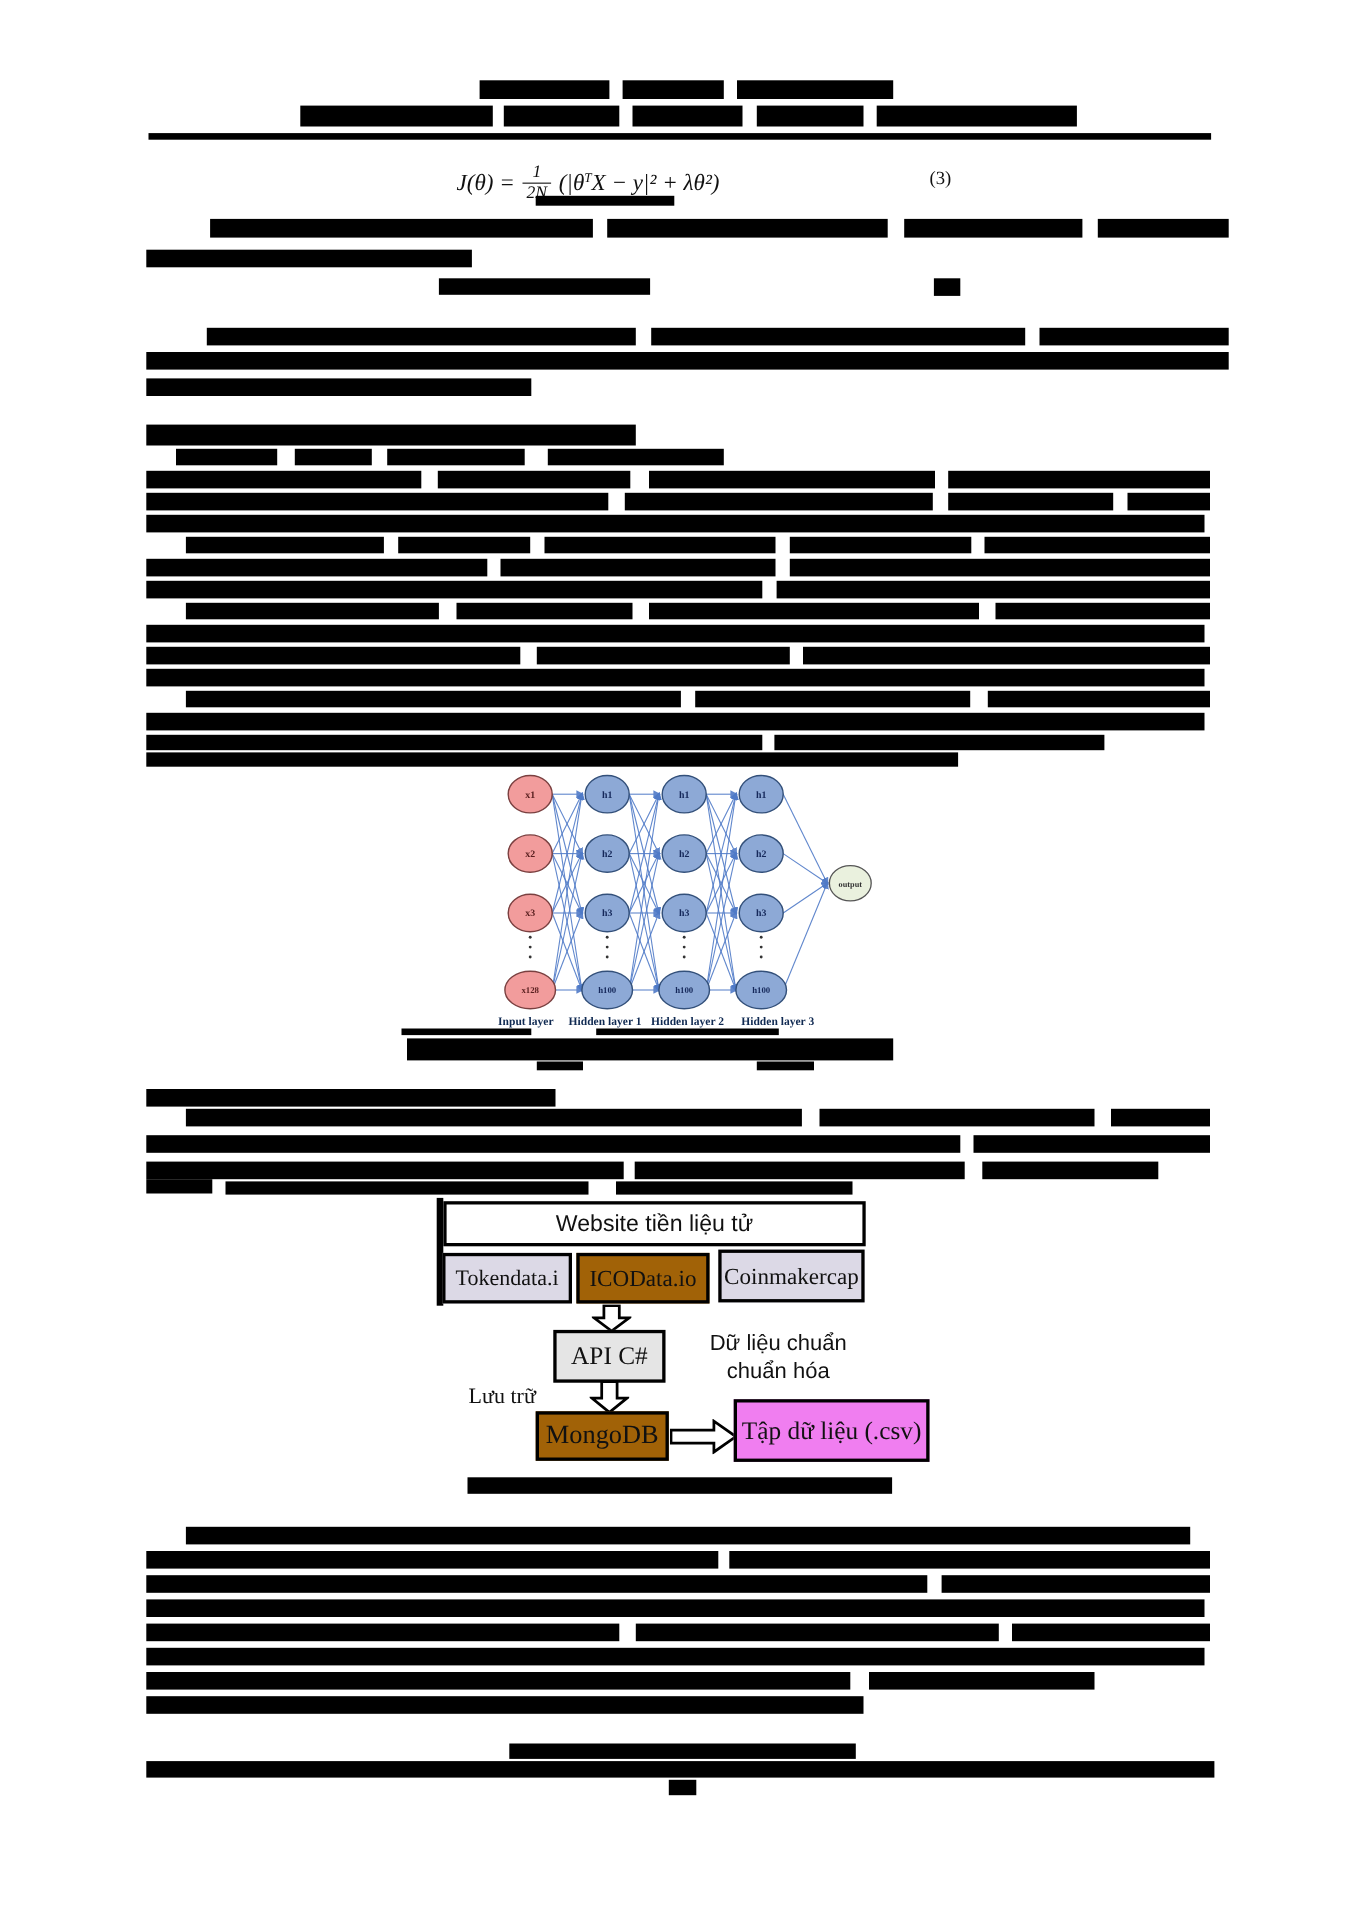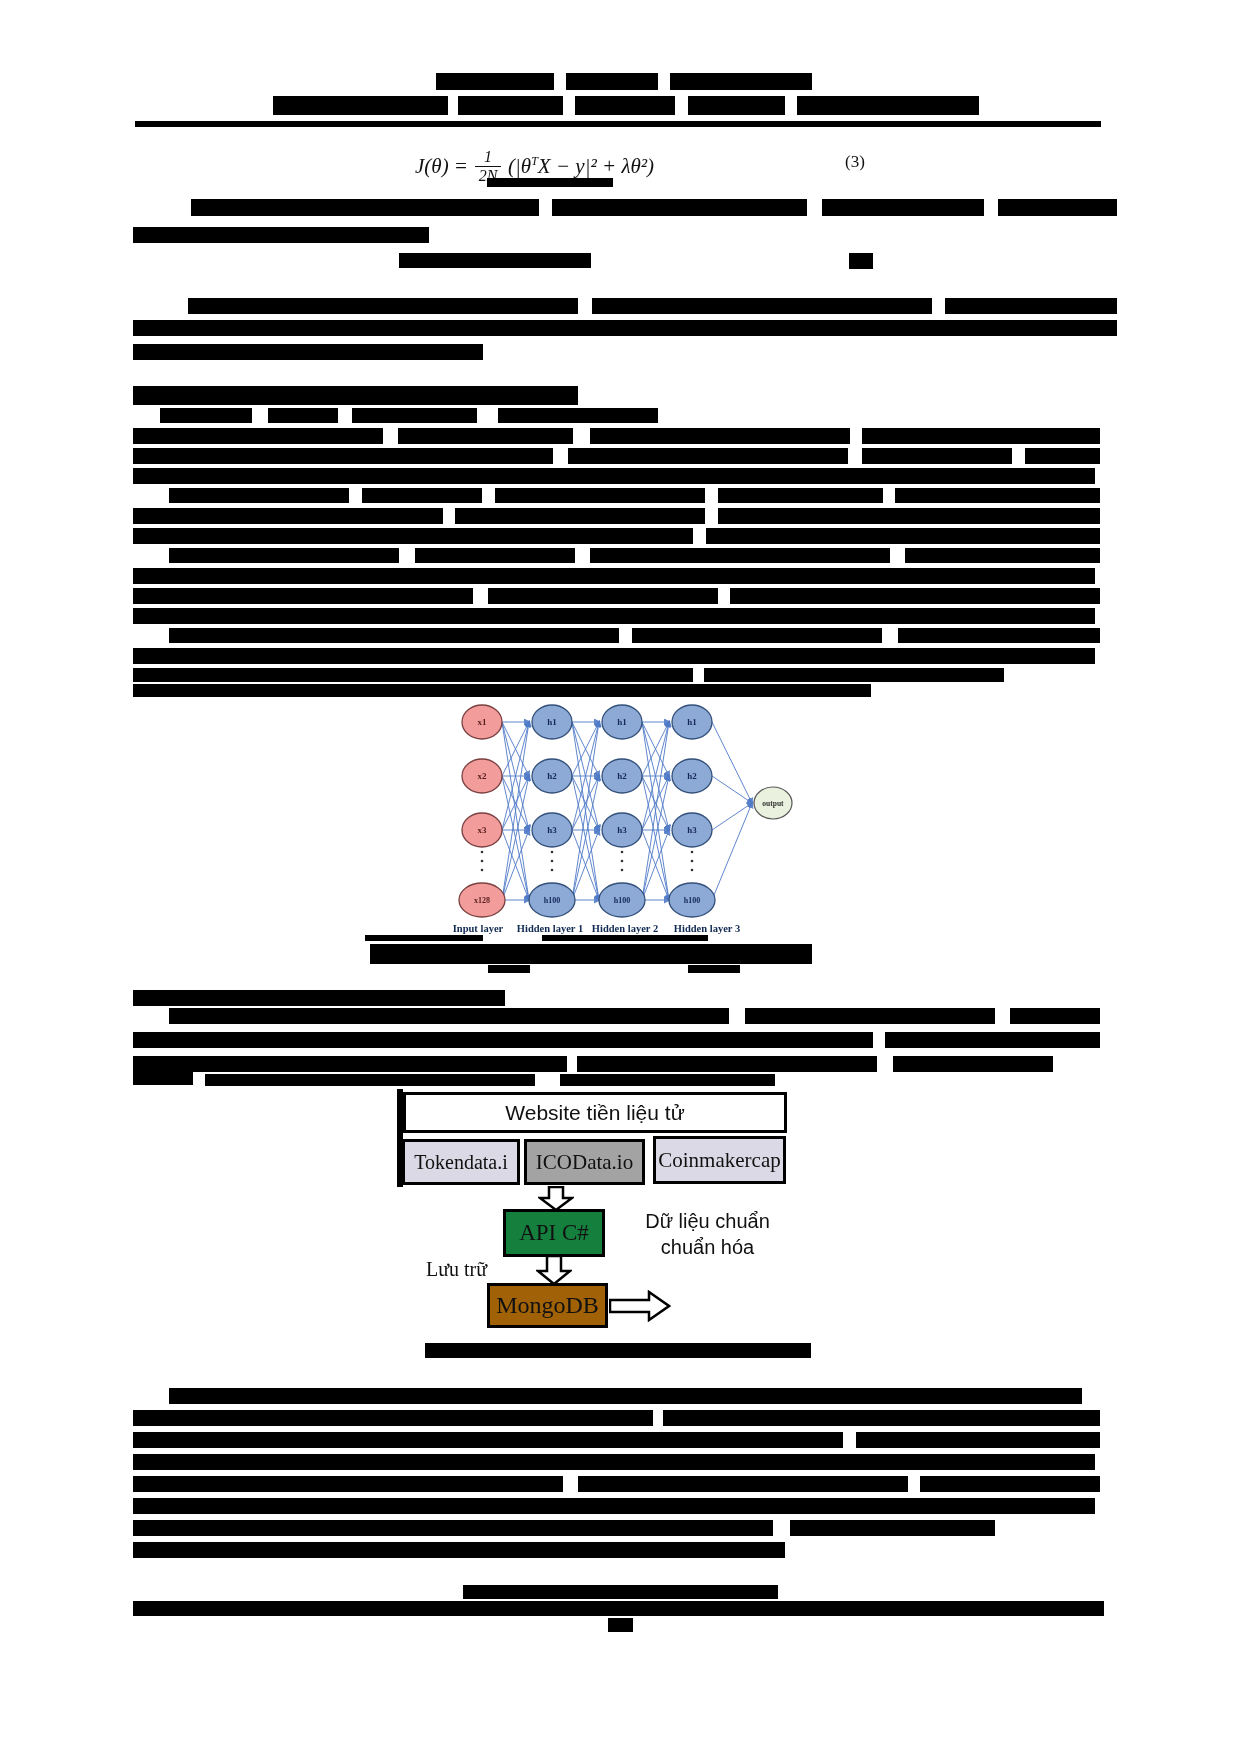--- a/index.html
+++ b/index.html
@@ -190,46 +190,47 @@
       <text x="106" y="240" text-anchor="middle" font-size="10.5" font-weight="bold" fill="#102a52" font-family="&quot;Liberation Serif&quot;,serif">Input layer</text>
       <text x="178" y="240" text-anchor="middle" font-size="10.5" font-weight="bold" fill="#102a52" font-family="&quot;Liberation Serif&quot;,serif">Hidden layer 1</text>
       <text x="253" y="240" text-anchor="middle" font-size="10.5" font-weight="bold" fill="#102a52" font-family="&quot;Liberation Serif&quot;,serif">Hidden layer 2</text>
       <text x="335" y="240" text-anchor="middle" font-size="10.5" font-weight="bold" fill="#102a52" font-family="&quot;Liberation Serif&quot;,serif">Hidden layer 3</text>
     </svg>
 
   <div class="fshadow"></div>
 
   <div class="fbox fb-website">Website tiền liệu tử</div>
   <div class="fbox fb-src1" style="background: rgb(220, 217, 230);">Tokendata.i</div>
-  <div class="fbox fb-src2" style="background: #a3a3a3;">ICOData.io</div>
+  <div class="fbox fb-src2" style="background: #a16207;">ICOData.io</div>
   <div class="fbox fb-src3" style="background: rgb(220, 217, 230);">Coinmakercap</div>
 
   <svg class="farrow" style="left:538px;top:1186px;" width="36" height="25" viewBox="0 0 36 25">
     <polygon points="11,1 25,1 25,12 34,12 18,24 2,12 11,12" fill="#fff" stroke="#000" stroke-width="2.5"></polygon>
   </svg>
 
-  <div class="fbox fb-api" style="background: #15803d;">API C#</div>
+  <div class="fbox fb-api" style="background: #e5e5e5;">API C#</div>
 
   <div class="fnote">
     <div>Dữ liệu chuẩn</div>
     <div>chuẩn hóa</div>
   </div>
 
   <div class="fstore">Lưu trữ</div>
 
   <svg class="farrow" style="left:536px;top:1255px;" width="36" height="30" viewBox="0 0 36 30">
     <polygon points="11,1 25,1 25,16 34,16 18,29 2,16 11,16" fill="#fff" stroke="#000" stroke-width="2.5"></polygon>
   </svg>
 
   <div class="fbox fb-mongo" style="background: #a16207;">MongoDB</div>
 
   <svg class="farrow" style="left:609px;top:1290px;" width="62" height="32" viewBox="0 0 62 32">
     <polygon points="1,10 40,10 40,2 60,16 40,30 40,22 1,22" fill="#fff" stroke="#000" stroke-width="2.5"></polygon>
   </svg>
 
+  <div class="fbox fb-dataset" style="background: rgb(240, 126, 240);">Tập dữ liệu (.csv)</div>
 
 <div class="red" style="left: 436px; top: 73px; width: 118px; height: 17px;"></div>
     <div class="red" style="left: 566px; top: 73px; width: 92px; height: 17px;"></div>
     <div class="red" style="left: 670px; top: 73px; width: 142px; height: 17px;"></div>
     <div class="red" style="left: 273px; top: 96px; width: 175px; height: 19px;"></div>
     <div class="red" style="left: 458px; top: 96px; width: 105px; height: 19px;"></div>
     <div class="red" style="left: 575px; top: 96px; width: 100px; height: 19px;"></div>
     <div class="red" style="left: 688px; top: 96px; width: 97px; height: 19px;"></div>
     <div class="red" style="left: 797px; top: 96px; width: 182px; height: 19px;"></div>
     <div class="red" style="left: 135px; top: 121px; width: 966px; height: 6px;"></div>

